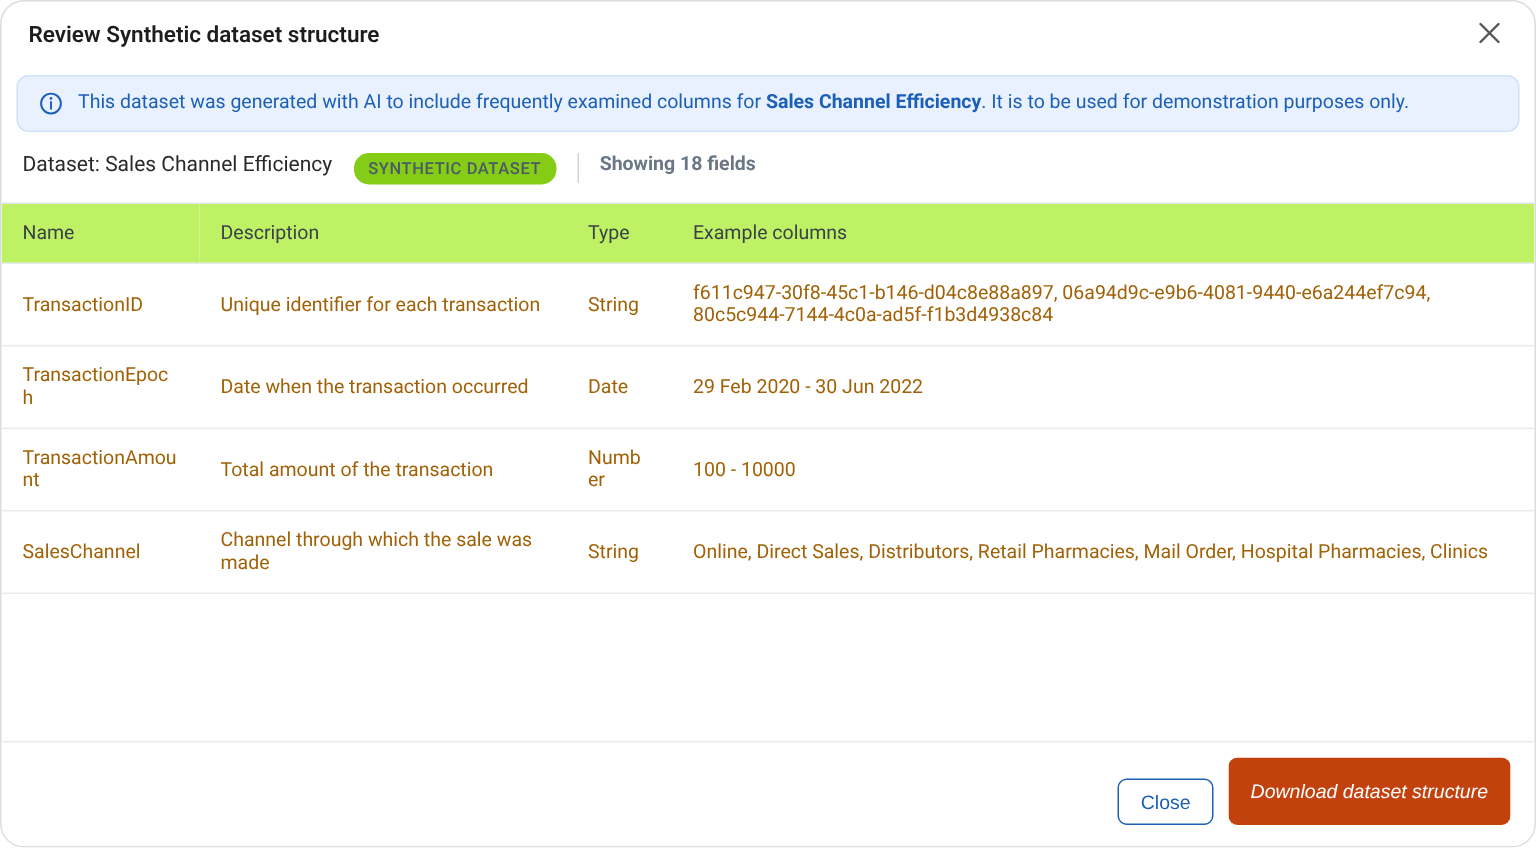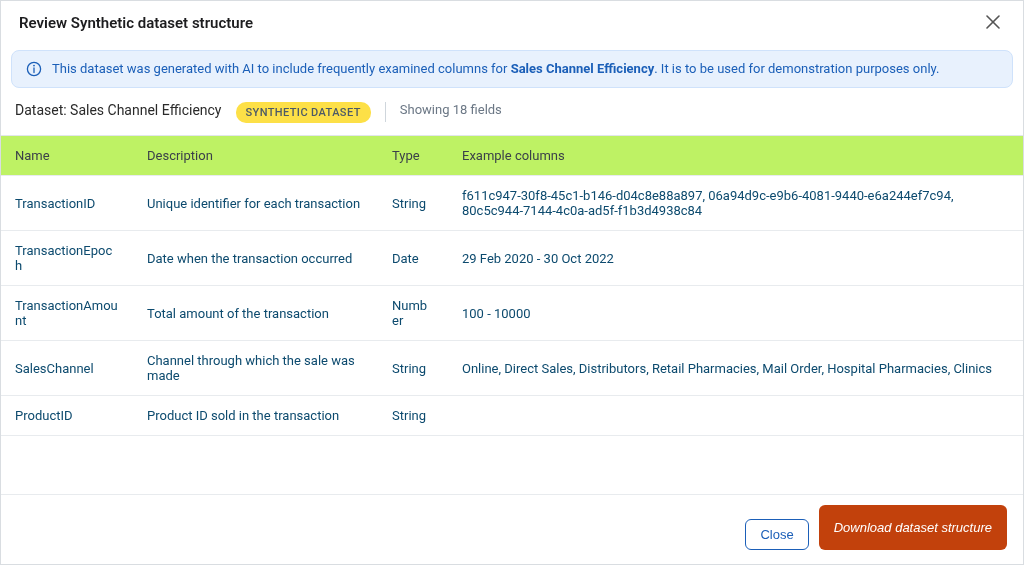--- a/index.html
+++ b/index.html
@@ -2,21 +2,21 @@
 <html><head>
 <meta charset="utf-8">
 <style>
   * { box-sizing: border-box; margin: 0; padding: 0; }
   html, body { width: 1024px; height: 565px; font-family: -apple-system, BlinkMacSystemFont, "Segoe UI", Roboto, Helvetica, Arial, sans-serif; background:#fff; color:#1d1d1f; }
   .modal {
     position: relative;
     width: 1024px;
     height: 565px;
     border: 1px solid #d9dde1;
-    border-radius: 0;
+    border-radius: 16px;
     background: #fff;
     overflow: hidden;
     display: flex;
     flex-direction: column;
   }
   .modal-header {
     display: flex;
     align-items: center;
     justify-content: space-between;
     padding: 10px 18px 10px 18px;
@@ -59,51 +59,52 @@
     display: flex;
     gap: 14px;
     padding: 14px 14px 12px 14px;
     border-bottom: 1px solid #e2e6ea;
   }
   .dataset-label {
     font-size: 14px;
     color: #2a2a2a;
   }
   .synthetic-badge {
-    background: #fde047;
+    background: #84cc16;
     color: #4c5a67;
     font-size: 11px;
     letter-spacing: 0.4px;
     font-weight: 500;
     padding: 4px 10px;
     border-radius: 10px;
   }
   .divider-vert {
     width: 1px; height: 20px;
     background: #cfd6dc;
   }
   .field-count {
     font-size: 13px;
     color: #6b7785;
+    font-weight: bold;
   }
 
   .table-wrap {
     flex: 1 1 auto;
     overflow: hidden;
   }
   table {
     width: 100%;
     border-collapse: collapse;
     table-layout: fixed;
   }
   th, td {
     text-align: left;
     padding: 12px 14px;
     font-size: 13px;
-    color: #0c4a6e;
+    color: #a16207;
     border-bottom: 1px solid #e8ebee;
     vertical-align: middle;
     overflow-wrap: break-word;
   }
   th {
     font-weight: 400;
     color: #3b4149;
     background: #bef264;
   }
   col.c-name { width: 132px; }
@@ -197,40 +198,34 @@
           <tr>
             <td>TransactionID</td>
             <td>Unique identifier for each transaction</td>
             <td>String</td>
             <td>f611c947-30f8-45c1-b146-d04c8e88a897, 06a94d9c-e9b6-4081-9440-e6a244ef7c94, 80c5c944-7144-4c0a-ad5f-f1b3d4938c84</td>
           </tr>
           <tr>
             <td>TransactionEpoch</td>
             <td>Date when the transaction occurred</td>
             <td>Date</td>
-            <td>29 Feb 2020 - 30 Oct 2022</td>
+            <td>29 Feb 2020 - 30 Jun 2022</td>
           </tr>
           <tr>
             <td>TransactionAmount</td>
             <td>Total amount of the transaction</td>
             <td>Number</td>
             <td>100 - 10000</td>
           </tr>
           <tr>
             <td>SalesChannel</td>
             <td>Channel through which the sale was made</td>
             <td>String</td>
             <td>Online, Direct Sales, Distributors, Retail Pharmacies, Mail Order, Hospital Pharmacies, Clinics</td>
           </tr>
-          <tr>
-            <td>ProductID</td>
-            <td>Product ID sold in the transaction</td>
-            <td>String</td>
-            <td></td>
-          </tr>
         </tbody>
     </table>
   </div>
 
   <div class="footer">
     <button class="btn btn-secondary">Close</button>
     <button class="btn btn-primary">Download dataset structure</button>
   </div>
 
 </div>

